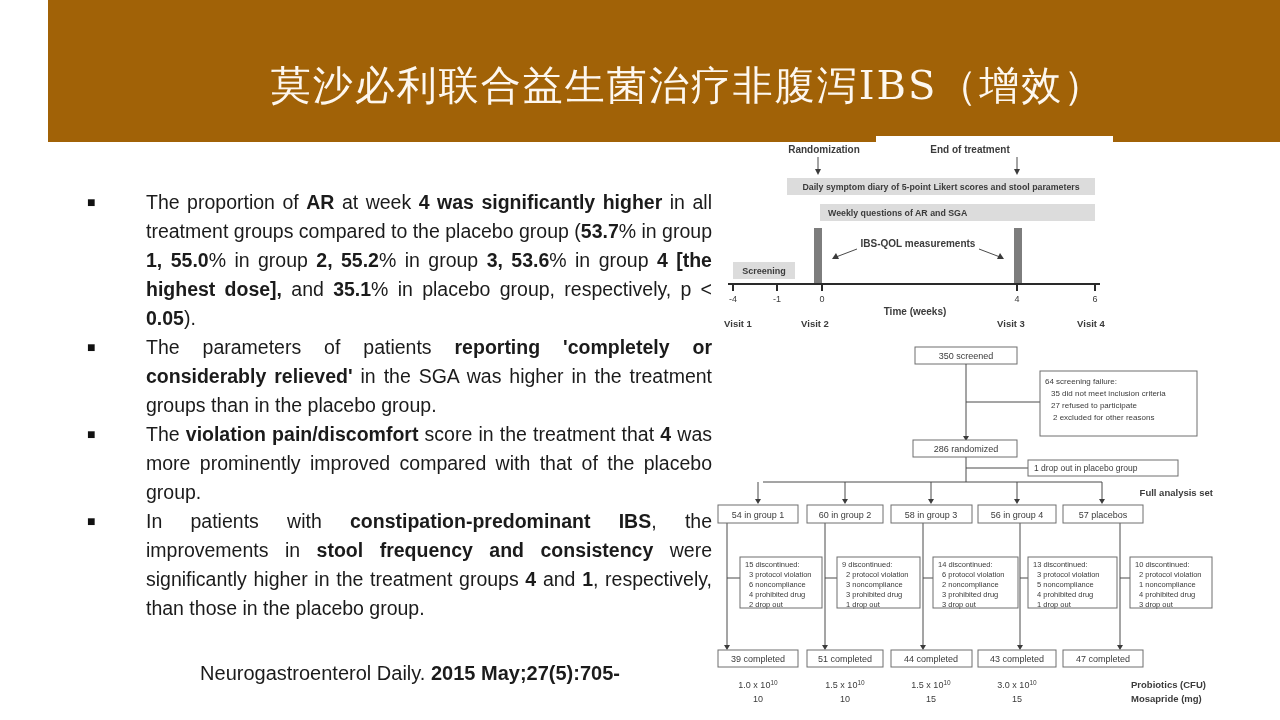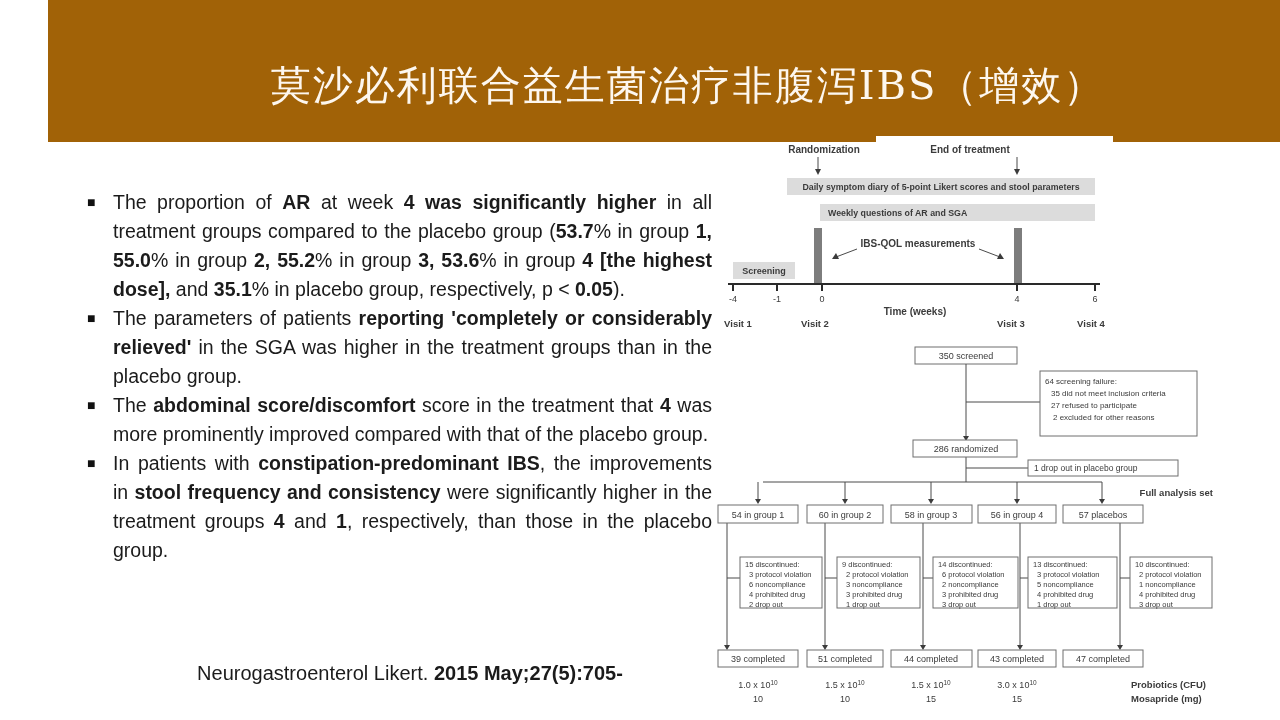--- a/index.html
+++ b/index.html
@@ -10,21 +10,21 @@
   .header{position:absolute;left:0;top:0;width:1280px;height:142px;}
   .title{width:100%;text-align:center;padding-top:58px;
          font-family:"DejaVu Serif","Liberation Serif",serif;
          font-size:40px;letter-spacing:2px;color:#fdf7ef;}
   .notch{position:absolute;left:876px;top:136px;width:237px;height:7px;background:#ffffff;}
 
   .bullets{position:absolute;left:85px;top:188px;width:627px;color:#1b1b1b;
            font-size:19.5px;line-height:29px;}
   .bullet{display:flex;align-items:flex-start;}
   .marker{flex:0 0 26px;font-size:14px;line-height:29px;padding-left:2px;color:#111;}
-  .btext{flex:1;text-align:justify;}
+  .btext{flex:1;text-align:justify;margin-left:33px;}
   .bold{font-weight:bold;}
 
   .citation{position:absolute;left:105px;top:660px;width:610px;text-align:center;
             font-size:20px;line-height:26px;color:#1b1b1b;}
 
   .figure{position:absolute;left:705px;top:137px;width:515px;height:583px;}
   svg text{font-family:"Liberation Sans",sans-serif;fill:#3b3b3b;}
   .box{fill:#ffffff;stroke:#6e6e6e;stroke-width:1;}
   .gbar{fill:#dcdcdc;}
   .dbar{fill:#7d7d7d;}
@@ -47,29 +47,29 @@
     <div class="bullet">
       <span class="marker">■</span>
       <div class="btext"><span>The proportion of </span><span class="bold">AR</span><span> at week </span><span class="bold">4 was significantly higher</span><span> in all treatment groups compared to the placebo group (</span><span class="bold">53.7</span><span>% in group </span><span class="bold">1, 55.0</span><span>% in group </span><span class="bold">2, 55.2</span><span>% in group </span><span class="bold">3, 53.6</span><span>% in group </span><span class="bold">4 [the highest dose],</span><span> and </span><span class="bold">35.1</span><span>% in placebo group, respectively, p &lt; </span><span class="bold">0.05</span><span>).</span></div>
     </div>
     <div class="bullet">
       <span class="marker">■</span>
       <div class="btext"><span>The parameters of patients </span><span class="bold">reporting 'completely or considerably relieved'</span><span> in the SGA was higher in the treatment groups than in the placebo group.</span></div>
     </div>
     <div class="bullet">
       <span class="marker">■</span>
-      <div class="btext"><span>The </span><span class="bold">abdominal score/discomfort</span><span> score in the treatment that </span><span class="bold">4</span><span> was more prominently improved compared with that of the placebo group.</span></div>
+      <div class="btext"><span>The </span><span class="bold">violation pain/discomfort</span><span> score in the treatment that </span><span class="bold">4</span><span> was more prominently improved compared with that of the placebo group.</span></div>
     </div>
     <div class="bullet">
       <span class="marker">■</span>
       <div class="btext"><span>In patients with </span><span class="bold">constipation-predominant IBS</span><span>, the improvements in </span><span class="bold">stool frequency and consistency</span><span> were significantly higher in the treatment groups </span><span class="bold">4</span><span> and </span><span class="bold">1</span><span>, respectively, than those in the placebo group.</span></div>
     </div>
   </div>
 
-  <div class="citation"><span>Neurogastroenterol Likert. </span><span class="bold">2015 May;27(5):705-</span></div>
+  <div class="citation"><span>Neurogastroenterol Daily. </span><span class="bold">2015 May;27(5):705-</span></div>
 
   <svg class="figure" viewBox="0 0 515 583" width="515" height="583">
 
     <text x="119" y="16" font-size="10" text-anchor="middle" class="b">Randomization</text>
     <text x="265" y="16" font-size="10" text-anchor="middle" class="b">End of treatment</text>
     <g>
       <line class="ln" x1="113" y1="20" x2="113" y2="32"></line>
         <polygon class="ah" points="110,32 116,32 113,38"></polygon>
       <line class="ln" x1="312" y1="20" x2="312" y2="32"></line>
         <polygon class="ah" points="309,32 315,32 312,38"></polygon>

